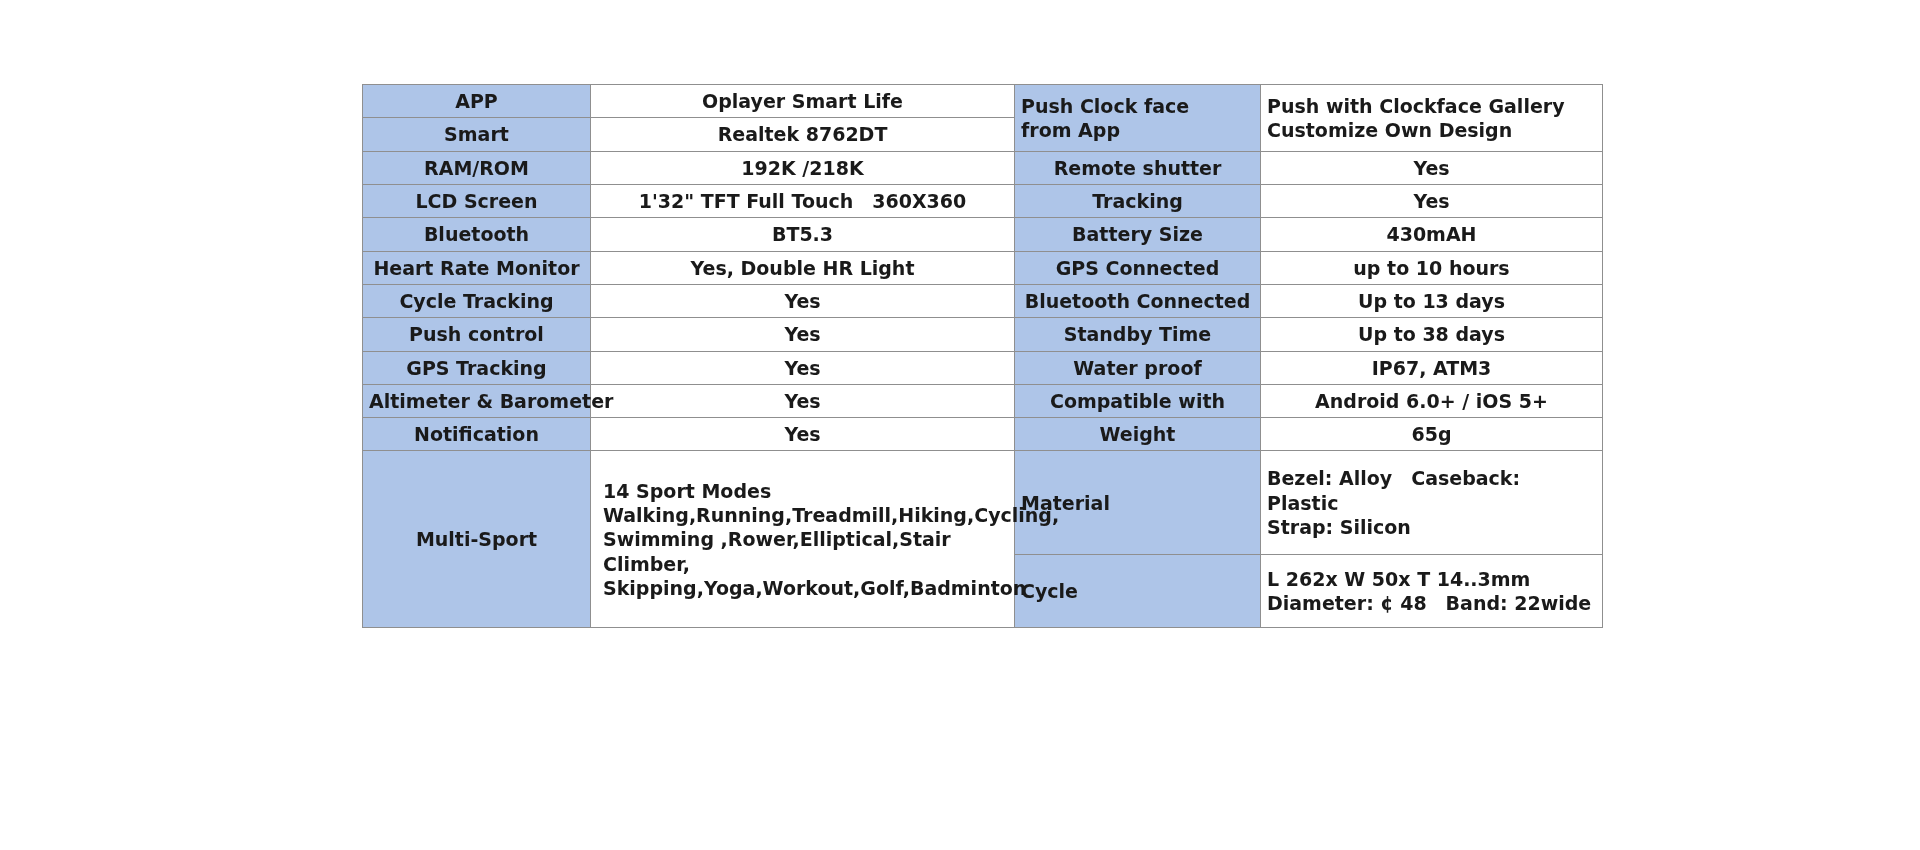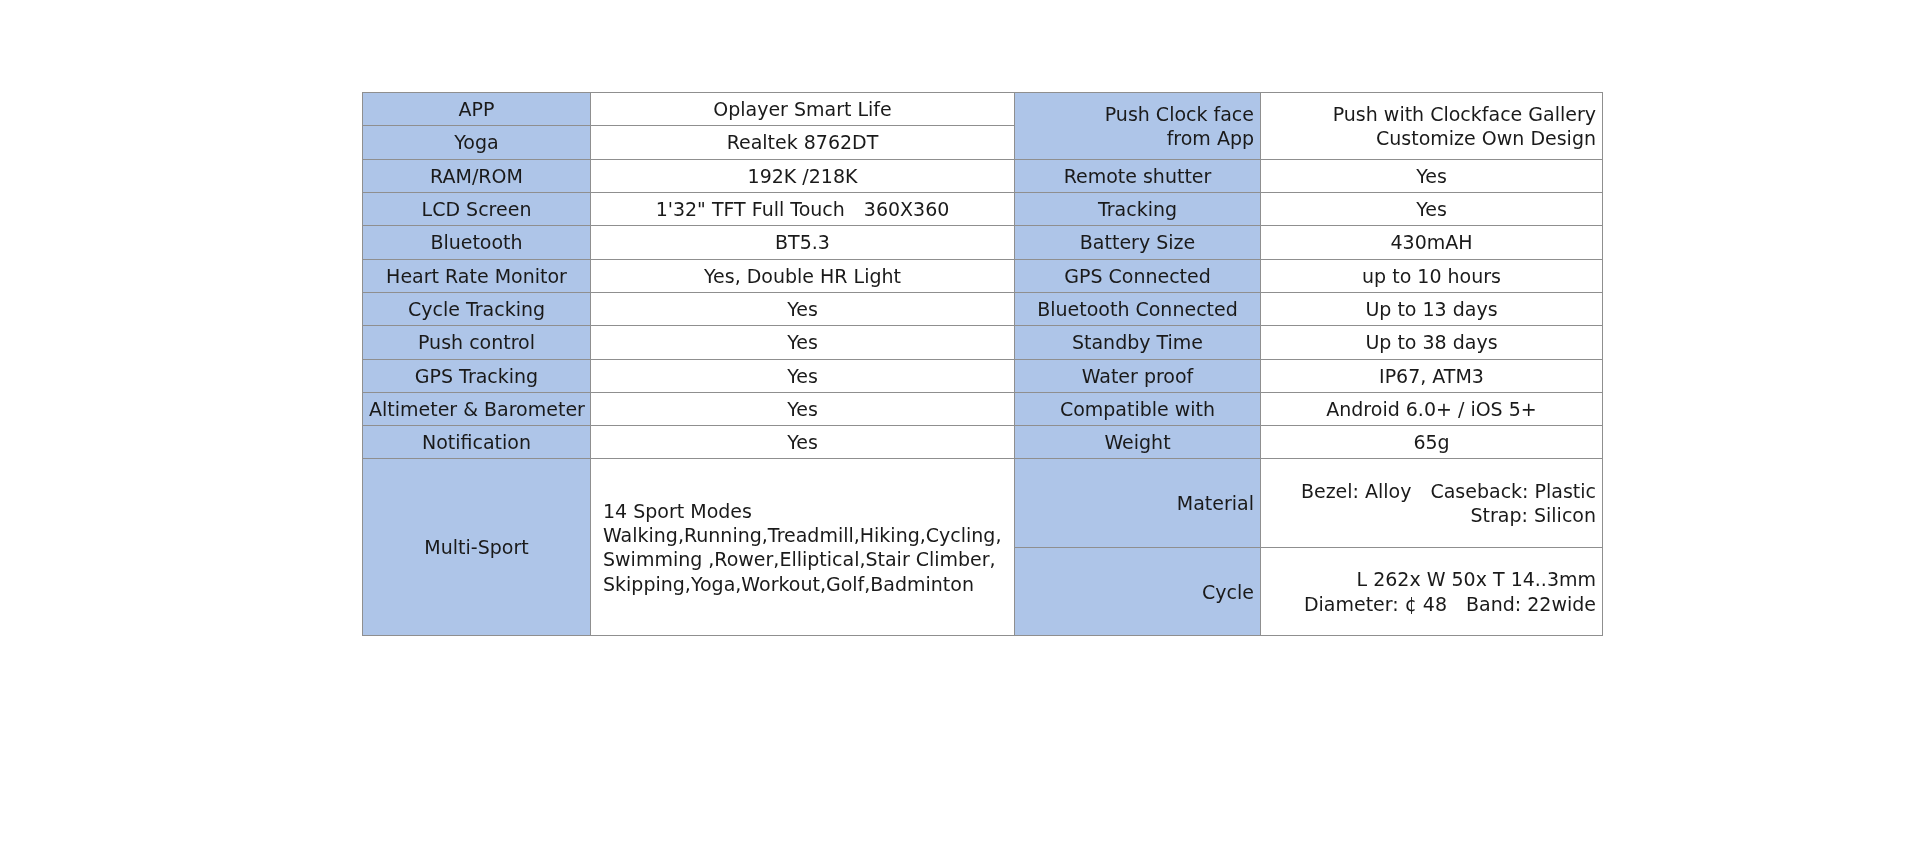--- a/index.html
+++ b/index.html
@@ -7,22 +7,23 @@
     padding: 0;
     width: 1920px;
     height: 850px;
     background: #ffffff;
     font-family: "DejaVu Sans", sans-serif;
   }
 
   #spec-sheet {
     position: absolute;
     left: 362px;
-    top: 92px;
+    top: 84px;
     width: 1240px;
+    font-weight: bold;
   }
 
   table.spec-table {
     border-collapse: collapse;
     table-layout: fixed;
     width: 1240px;
     background: #ffffff;
   }
 
   table.spec-table td {
@@ -62,21 +63,21 @@
   .multiline {
     display: block;
     white-space: pre-line;
     text-align: left;
     padding-left: 6px;
   }
 
   .centered-multiline {
     display: block;
     white-space: pre-line;
-    text-align: right;
+    text-align: left;
   }
 </style>
 </head>
 <body>
 
 <div id="spec-sheet">
   <table class="spec-table">
     <colgroup>
       <col class="c-label-left">
       <col class="c-value-left">
@@ -92,21 +93,21 @@
             <span class="centered-multiline">Push Clock face
 from App</span>
           </td>
         <td class="value" rowspan="2">
             <span class="centered-multiline">Push with Clockface Gallery
 Customize Own Design</span>
           </td>
       </tr>
 
       <tr>
-        <td class="label">Yoga</td>
+        <td class="label">Smart</td>
         <td class="value">Realtek 8762DT</td>
       </tr>
 
       <tr>
         <td class="label">RAM/ROM</td>
         <td class="value">192K /218K</td>
         <td class="label">Remote shutter</td>
         <td class="value">Yes</td>
       </tr>
 

